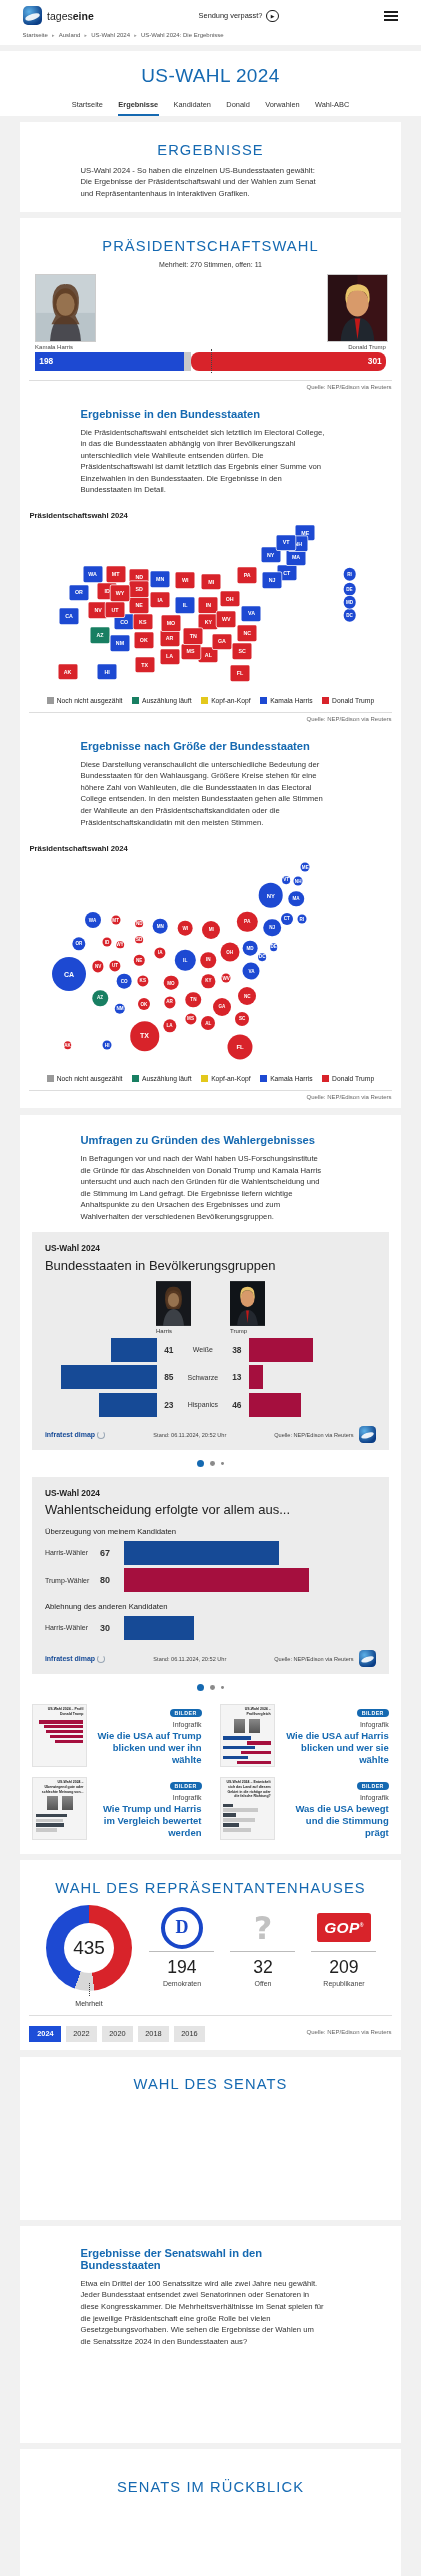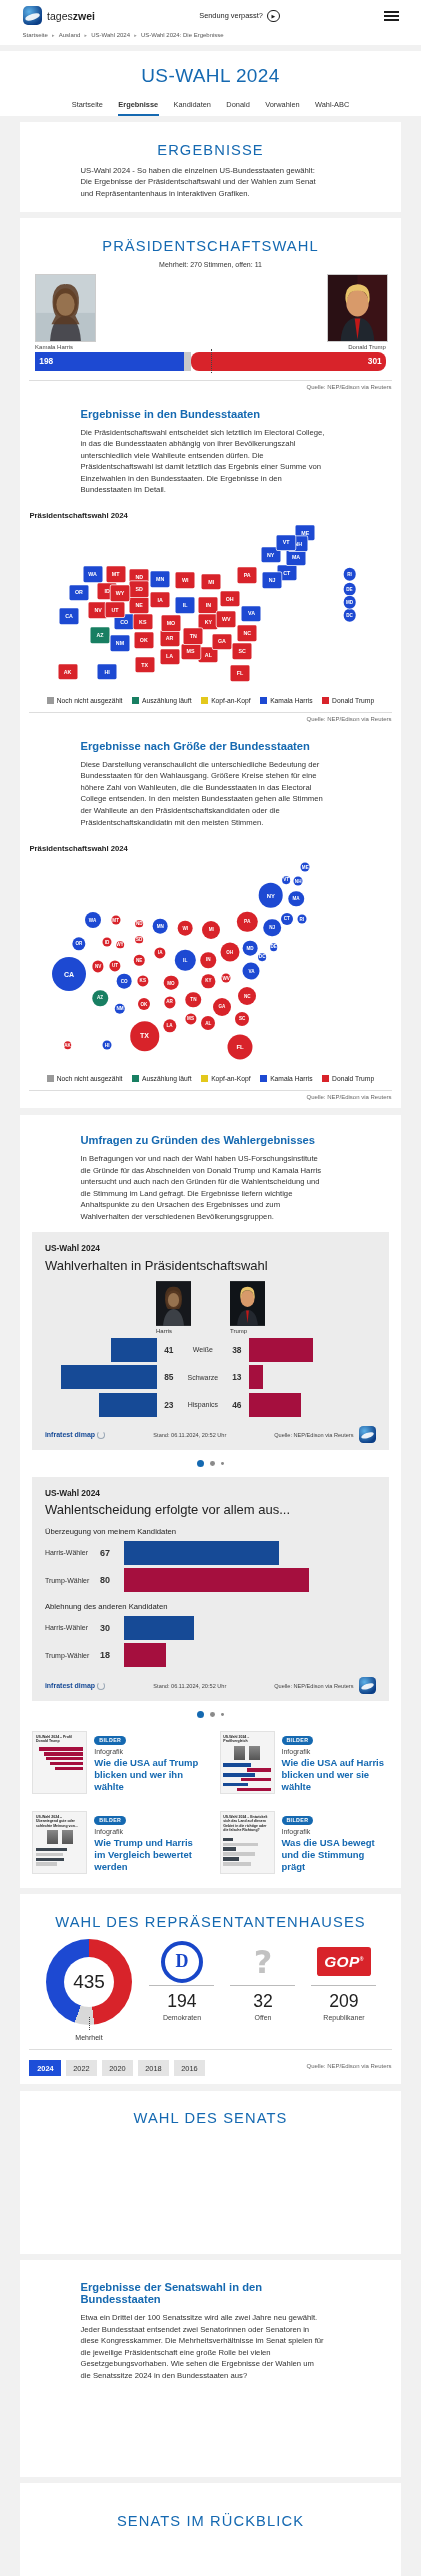--- a/index.html
+++ b/index.html
@@ -94,21 +94,21 @@
   .dot2{width:4.9px;height:4.9px;} .dot3{width:2.8px;height:2.8px;}
 
   
   .mgroup-label{font-size:7.7px;color:#222;margin:9.8px 0 4.2px;}
   .mrow{display:flex;align-items:center;height:25px;margin:2.1px 0;}
   .mlab{width:55px;font-size:7px;color:#333;}
   .mnum{width:24px;font-size:9px;font-weight:bold;}
   .mbar{height:24px;}
 
   
-  .teasers{display:grid;grid-template-columns:1fr 1fr;gap:17px 18px;margin:12.6px 2.8px 5.6px;}
+  .teasers{display:grid;grid-template-columns:1fr 1fr;gap:10px 18px;margin:12.6px 2.8px 5.6px;text-align:right;}
   .teaser{display:flex;gap:7px;cursor:pointer;}
   .thumb{width:55px;height:63px;background:#f4f4f4;border:0.7px solid #e2e2e2;flex:0 0 auto;padding:2.8px;box-sizing:border-box;position:relative;overflow:hidden;}
   .thumb-title{font-size:3.5px;font-weight:bold;color:#222;line-height:1.3;}
   .minibars{margin-top:3.5px;}
   .mb{height:3.5px;margin:1.4px 0 1.4px auto;background:#a50f3e;}
   .mb.b{background:#164a96;margin-left:0;margin-right:auto;}
   .mb.g{background:#c9c9c9;}
   .mb.d{background:#3c4650;margin-left:0;}
   .mphotos{display:flex;gap:4.2px;justify-content:center;margin:2.1px 0;}
   .mphotos .ph{width:11.2px;height:14px;background:linear-gradient(#888,#555);}
@@ -142,21 +142,21 @@
   .spacer-lg{height:112px;} .spacer-md{height:83px;} .spacer-rv{height:103px;}
 </style>
 </head>
 <body>
 
 <div class="page">
 
   <header>
     <div class="logo">
       <div class="logo-icon"></div>
-      <div class="logo-word">tages<b>zwei</b></div>
+      <div class="logo-word">tages<b>eine</b></div>
     </div>
     <div class="missed">
       <span>Sendung verpasst?</span>
       <span class="play">▶</span>
     </div>
     <div class="burger">
         <div></div>
         <div></div>
         <div></div>
       </div>
@@ -403,21 +403,21 @@
   </section>
 
   <section class="card">
     <div class="col">
       <h3 class="sub" style="margin-top:7px">Umfragen zu Gründen des Wahlergebnisses</h3>
       <p>In Befragungen vor und nach der Wahl haben US-Forschungsinstitute die Gründe für das Abschneiden von Donald Trump und Kamala Harris untersucht und auch nach den Gründen für die Wahlentscheidung und die Stimmung im Land gefragt. Die Ergebnisse liefern wichtige Anhaltspunkte zu den Ursachen des Ergebnisses und zum Wahlverhalten der verschiedenen Bevölkerungsgruppen.</p>
     </div>
 
     <div class="chart-card">
       <div class="kicker">US-Wahl 2024</div>
-      <div class="ctitle">Wahlverhalten in Präsidentschaftswahl</div>
+      <div class="ctitle">Bundesstaaten in Bevölkerungsgruppen</div>
       <div class="cphotos">
         <div class="cph">
           <div class="photo">
             <svg width="35" height="45" viewBox="0 0 50 64">
                 <rect width="50" height="64" fill="#16181c"></rect>
                 <ellipse cx="25" cy="26" rx="11" ry="13" fill="#8a6a4e"></ellipse>
                 <path d="M10 64 Q12 42 25 40 Q38 42 40 64 Z" fill="#3c4046"></path>
                 <path d="M13 20 Q15 7 25 8 Q36 7 37 22 Q38 34 33 40 L17 40 Q12 34 13 20 Z" fill="#50331e" opacity=".9"></path>
                 <ellipse cx="25" cy="27" rx="8" ry="10" fill="#96724f"></ellipse>
               </svg>
@@ -502,25 +502,20 @@
             <span class="mlab">Trump-Wähler</span>
             <span class="mnum">80</span>
             <div class="mbar" style="width:185px;background:#a50f3e"></div>
           </div>
           <div class="mgroup-label">Ablehnung des anderen Kandidaten</div>
           <div class="mrow">
             <span class="mlab">Harris-Wähler</span>
             <span class="mnum">30</span>
             <div class="mbar" style="width:70px;background:#164a96"></div>
           </div>
-          <div class="mrow">
-            <span class="mlab">Trump-Wähler</span>
-            <span class="mnum">18</span>
-            <div class="mbar" style="width:42px;background:#a50f3e"></div>
-          </div>
         </div>
       <div class="cfoot">
         <span class="ifd">
             <span>infratest dimap</span>
             <span class="ifd-mark"></span>
           </span>
         <span class="mid">Stand:  06.11.2024, 20:52 Uhr</span>
         <span>Quelle: NEP/Edison via Reuters</span>
         <span class="mini-logo"></span>
       </div>

